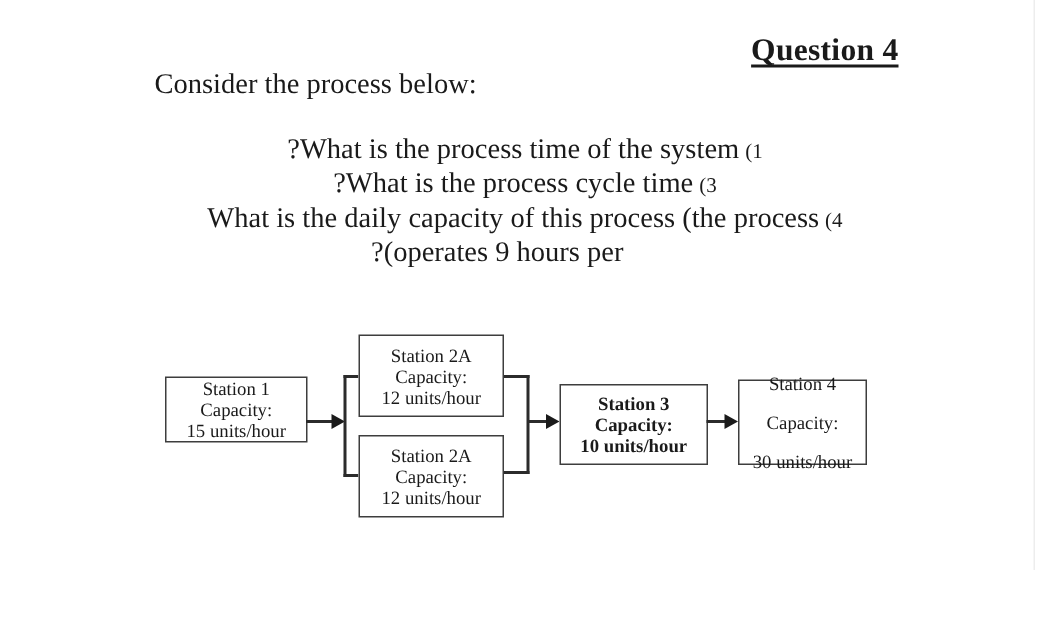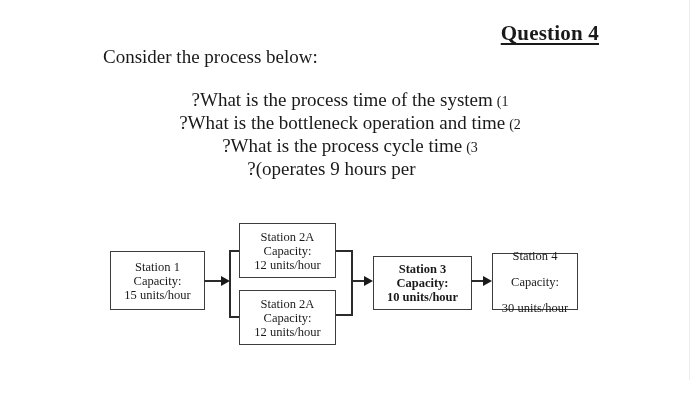--- a/index.html
+++ b/index.html
@@ -50,21 +50,21 @@
   .sbox {
     position: absolute;
     border: 1.5px solid #3d3d3d;
     background: #fff;
     display: flex; flex-direction: column;
     align-items: center; justify-content: center;
     text-align: center;
     font-size: 12.5px; line-height: 14px;
     box-sizing: border-box;
   }
-  .b1 { left: 110px; top: 251px; width: 95px; height: 59px; }
+  .b1 { left: 110px; top: 251px; width: 95px; height: 44px; }
   .b2 { left: 239px; top: 223px; width: 97px; height: 55px; }
   .b3 { left: 239px; top: 290px; width: 97px; height: 55px; }
   .b4 { left: 373px; top: 256px; width: 99px; height: 54px; font-weight: bold; }
   .b5 { left: 492px; top: 253px; width: 86px; height: 57px; gap: 12px; }
 
   .ln { position: absolute; height: 2px; background: #2b2b2b; }
   .ln-a { left: 204px; top: 280px; width: 18px; }
   .ln-b { left: 352px; top: 280px; width: 13px; }
   .ln-c { left: 471px; top: 280px; width: 13px; }
 
@@ -98,22 +98,22 @@
 <div class="page">
 
   <div class="edge-line"></div>
 
   <h1 class="title">Question 4</h1>
 
   <div class="intro">Consider the process below:</div>
 
   <div class="questions">
     <div class="qline"><span class="qtext">?What is the process time of the system</span><span class="qnum">(1</span></div>
-    <div class="qline"><span class="qtext">?What is the bottleneck operation and time</span><span class="qnum">(2</span></div>
     <div class="qline"><span class="qtext">?What is the process cycle time</span><span class="qnum">(3</span></div>
+    <div class="qline"><span class="qtext">What is the daily capacity of this process (the process</span><span class="qnum">(4</span></div>
     <div class="qline continuation"><span class="qtext">?(operates 9 hours per</span></div>
   </div>
 
   <div class="diagram">
 
     <div class="sbox b1">
       <div>Station 1</div>
       <div>Capacity:</div>
       <div>15 units/hour</div>
     </div>

